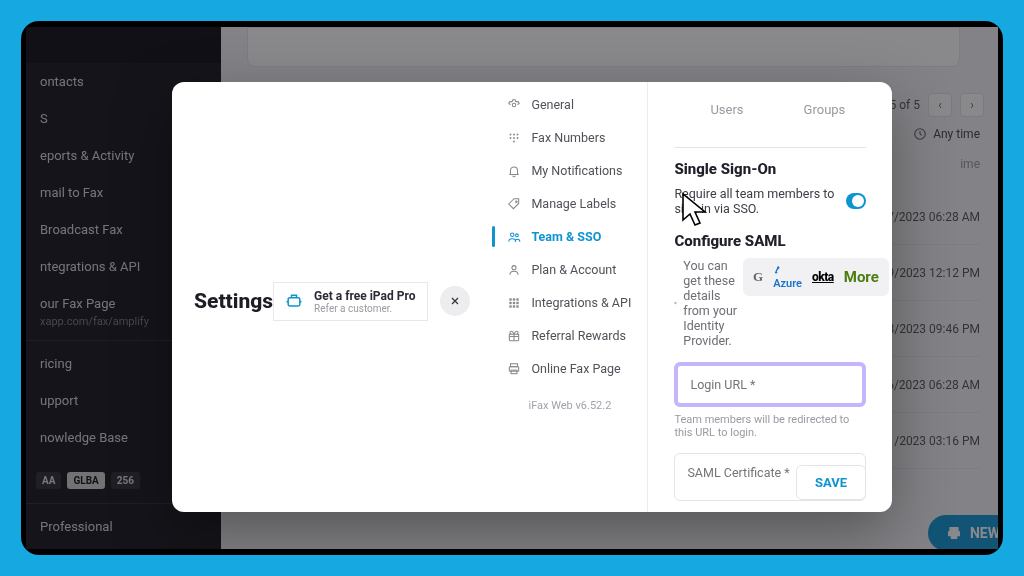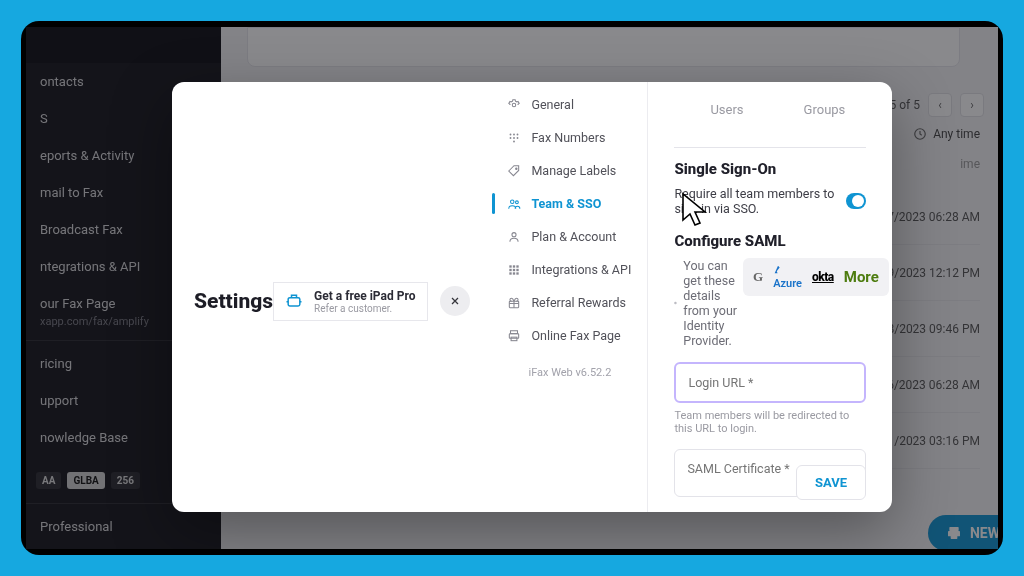--- a/index.html
+++ b/index.html
@@ -48,21 +48,21 @@
 .tab { padding:10px 6px 12px; font-size:13px; color:#9a9aa2; cursor:pointer; }
 .tab.active { color:#6d28d9; font-weight:700; border-bottom:4px solid #404040; margin-bottom:-1px; }
 .sec-h { font-size:15px; font-weight:800; color:#20202a; margin-top:12px; }
 .sec-row { display:flex; align-items:center; gap:10px; margin-top:8px; font-size:12.5px; color:#3d3d46; }
 .toggle { width:30px; height:16px; background:#0f94d2; border-radius:10px; position:relative; }
 .toggle::after { content:""; position:absolute; right:2px; top:2px; width:12px; height:12px; background:#fff; border-radius:50%; }
 .row-between { display:flex; align-items:flex-start; justify-content:space-between; margin-top:8px; }
 .info-text { font-size:12.5px; color:#6d6d76; display:flex; align-items:center; gap:6px; }
 .provider-box { background:#f1f1f4; border-radius:6px; padding:6px 10px; display:flex; align-items:center; gap:10px; font-size:11px; color:#777; }
 .more { color:#4d7c0f; font-weight:700; font-size:15px; }
-.input { width:100%; border:2px solid #c4b5fd; border-radius:6px; padding:11px 12px; font-size:12.5px; color:#8c8c95; margin-top:14px; }
+.input { width:100%; border:4px solid #c4b5fd; border-radius:6px; padding:11px 12px; font-size:12.5px; color:#8c8c95; margin-top:14px; }
 .textarea { width:100%; border:1px solid #e3e3e9; border-radius:6px; padding:11px 12px; font-size:12.5px; color:#8c8c95; margin-top:14px; height:48px; resize:both; }
 .hint { font-size:11px; color:#9a9aa2; margin-top:6px; }
 .save-btn { position:absolute; right:26px; bottom:12px; border:1px solid #e3e3e9; border-radius:6px; padding:9px 18px; font-size:13px; color:#0f94d2; font-weight:700; background:#fff; }
 
 .cursor { position:absolute; left:655px; top:165px; pointer-events:none; }
 .g-icon { font-weight:700; font-family: Georgia, serif; color:#666; font-size:13px; }
 .azure { color:#1a73c9; font-weight:600; font-size:11px; }
 .okta { color:#000000; font-weight:800; font-size:12px; letter-spacing:-0.5px;text-decoration:underline; }
 svg { display:block; }
 </style>
@@ -202,20 +202,28 @@
                   <circle cx="12" cy="12" r="1.6"></circle>
                   <circle cx="18" cy="12" r="1.6"></circle>
                   <circle cx="12" cy="18" r="1.6"></circle>
                 </svg>
               </span>
         <span>Fax Numbers</span>
       </div>
       <div class="sn-item">
         <span class="sn-icon">
                 <svg width="14" height="14" viewBox="0 0 24 24" fill="none" stroke="currentColor" stroke-width="1.8">
+                  <path d="M6 16V11a6 6 0 1 1 12 0v5l1 2H5zM10 20a2 2 0 0 0 4 0"></path>
+                </svg>
+              </span>
+        <span>My Notifications</span>
+      </div>
+      <div class="sn-item">
+        <span class="sn-icon">
+                <svg width="14" height="14" viewBox="0 0 24 24" fill="none" stroke="currentColor" stroke-width="1.8">
                   <path d="M3 12l9-9h8v8l-9 9z"></path>
                   <circle cx="16" cy="8" r="1.2" fill="currentColor"></circle>
                 </svg>
               </span>
         <span>Manage Labels</span>
       </div>
       <div class="sn-item active">
         <span class="sn-icon">
                 <svg width="14" height="14" viewBox="0 0 24 24" fill="none" stroke="currentColor" stroke-width="1.8">
                   <circle cx="9" cy="8" r="3"></circle>

